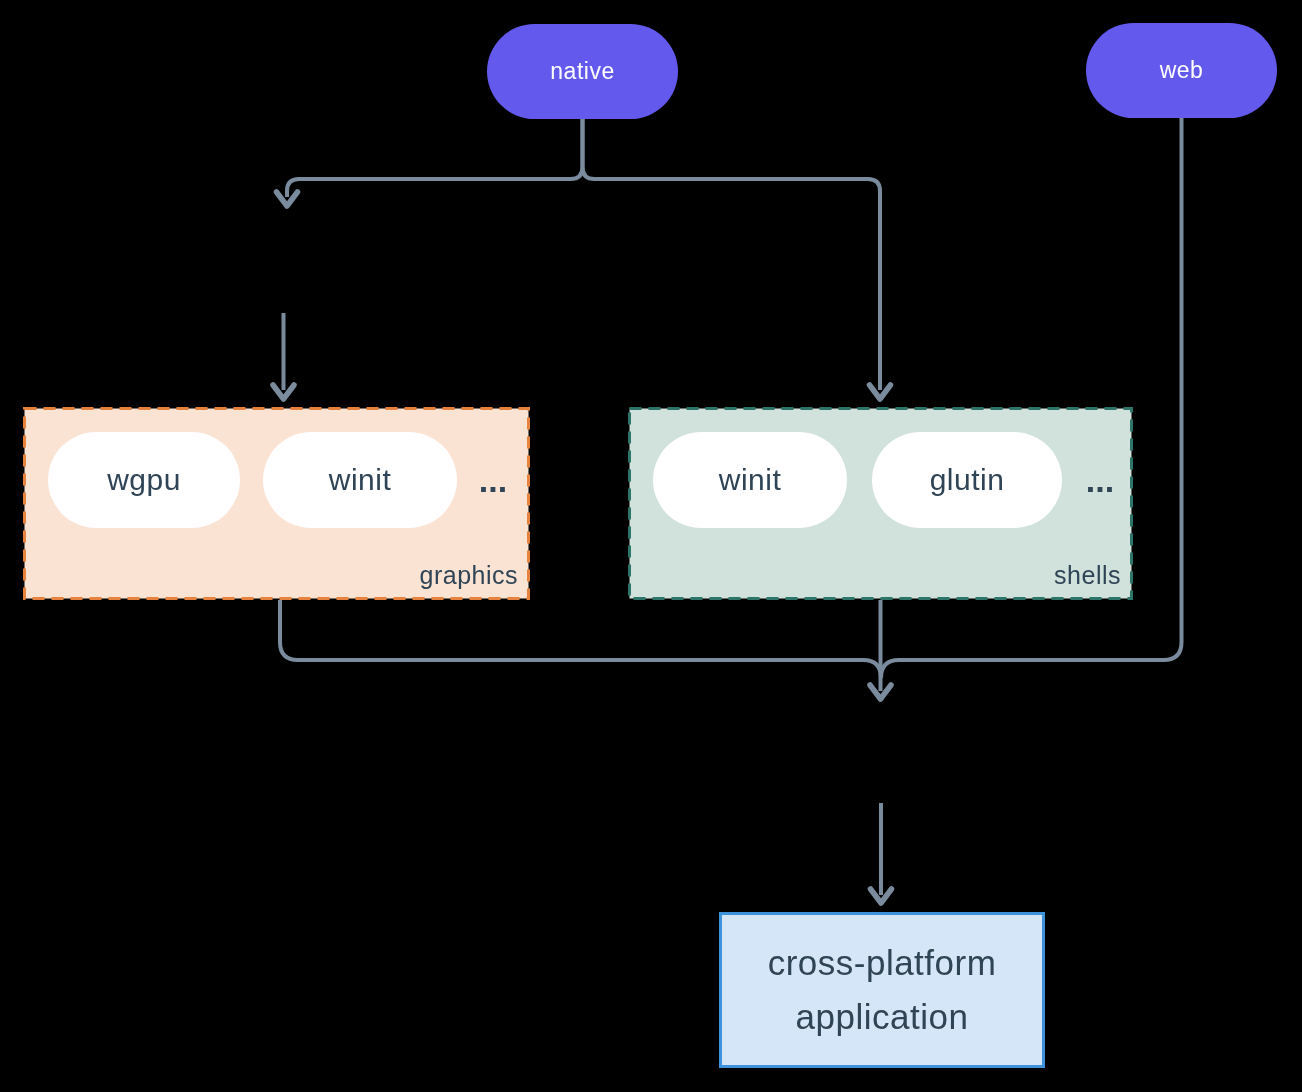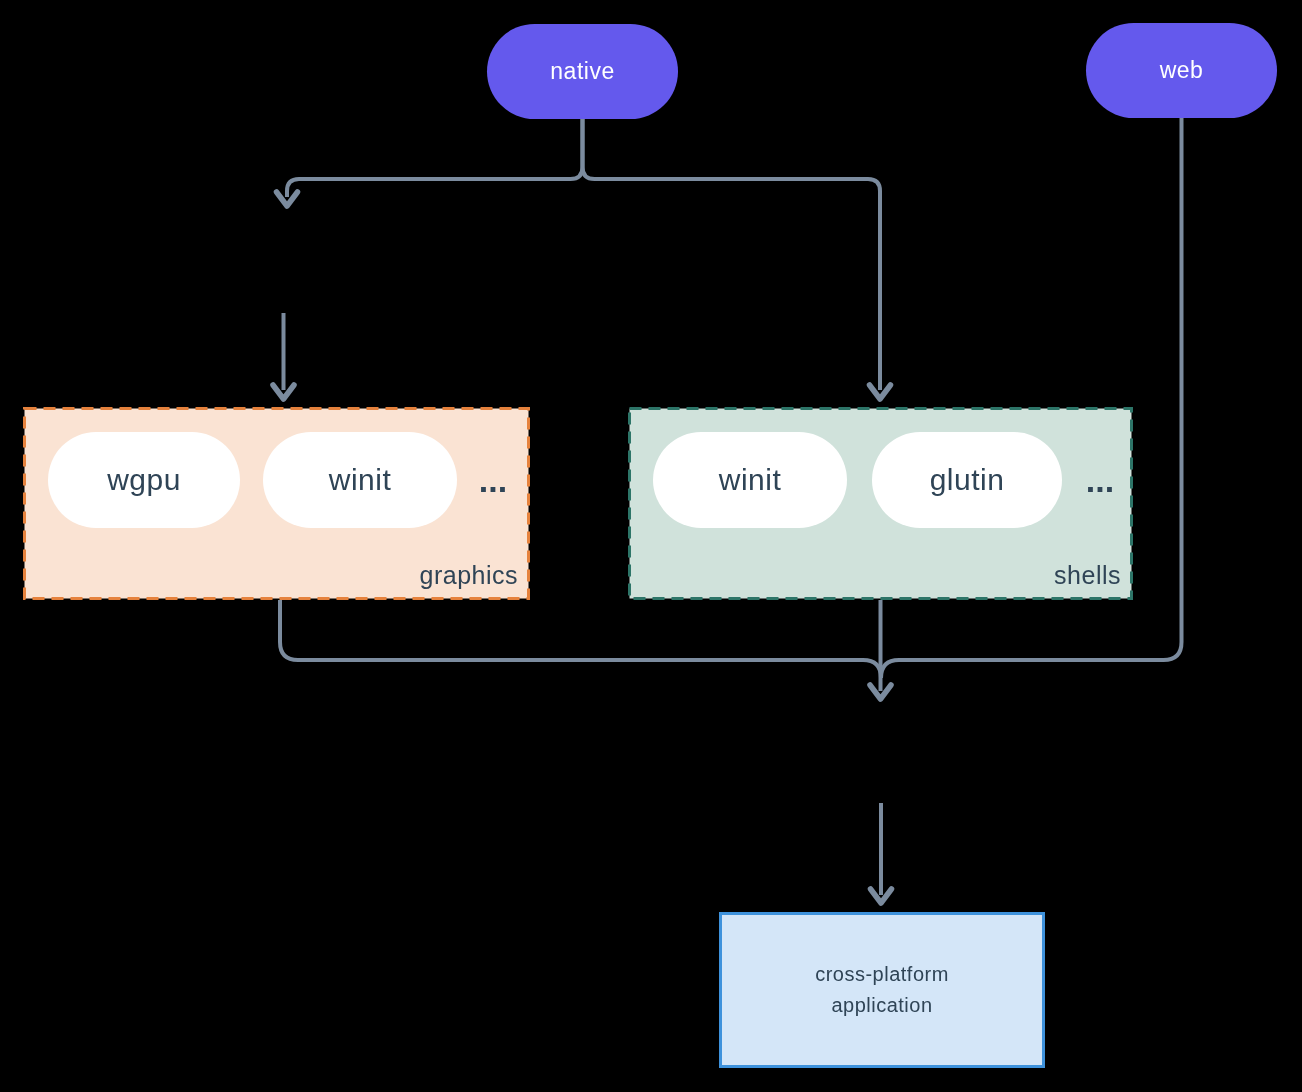--- a/index.html
+++ b/index.html
@@ -110,21 +110,21 @@
   }
   #app-node {
     position: absolute;
     z-index: 2;
     left: 719px; top: 912px;
     width: 326px; height: 156px;
     display: flex;
     flex-direction: column;
     align-items: center;
     justify-content: center;
-    font-size: 20px;
+    font-size: 35px;
     line-height: 1.55;
     letter-spacing: 0.5px;
     color: var(--color-ink, #2f4456);
     text-align: center;
   }
 </style>
 </head>
 <body>
 
 <div id="canvas">

